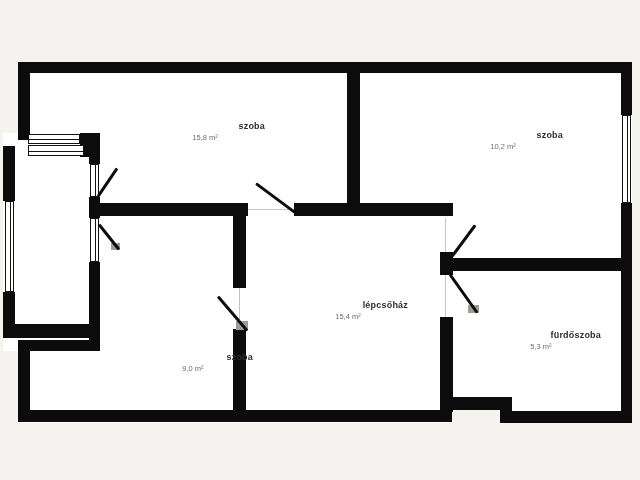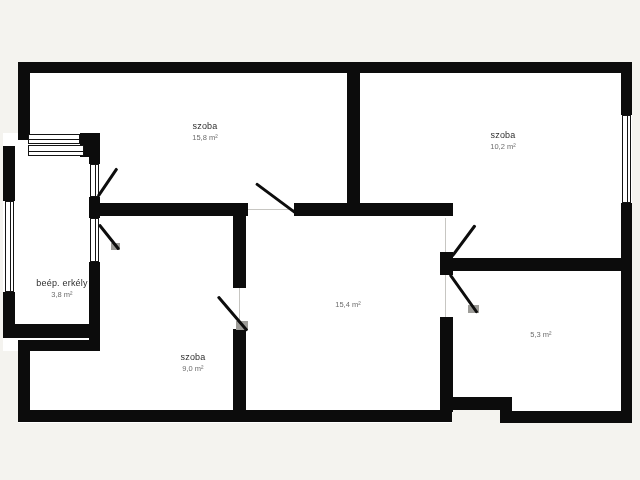--- a/index.html
+++ b/index.html
@@ -12,21 +12,21 @@
   .floor{background:#ffffff;}
   .cutout{background:#f4f3ef;}
   .wall{background:#0c0c0c;}
   .window{background:#ffffff;border:1px solid #141414;box-sizing:border-box;}
   .window-v::before{content:"";position:absolute;top:0;bottom:0;left:50%;width:1px;background:#141414;}
   .window-h::before{content:"";position:absolute;left:0;right:0;top:50%;height:1px;background:#141414;}
   .door{background:#0d0d0d;height:3px;transform-origin:0 50%;border-radius:1px;}
   .threshold{background:#c7c6c2;}
   .jamb{background:#9d9c98;}
   .label{text-align:center;line-height:1.3;pointer-events:none;}
-  .label .nm{display:block;font-size:9px;font-weight:normal;color:#2e2e2e;letter-spacing:.2px;}
+  .label .nm{display:block;font-size:9px;font-weight:bold;color:#2e2e2e;letter-spacing:.2px;text-align:right;}
   .label .ar{display:block;font-size:7.5px;color:#6d6d6d;}
 </style>
 </head>
 <body>
 
 <div id="stage">
     <div class="abs floor" style="left: 18px; top: 62px; width: 614px; height: 361px;"></div>
     <div class="abs floor" style="left: 3px; top: 133px; width: 97px; height: 218px;"></div>
     <div class="abs cutout" style="left: 452px; top: 410px; width: 48px; height: 13px;"></div>
     <div class="abs wall" style="left: 18px; top: 62px; width: 614px; height: 11px;"></div>
@@ -75,26 +75,24 @@
     <div class="abs door" style="left: 218px; top: 294.5px; width: 44.6878px; transform: rotate(0.864597rad);"></div>
     <div class="abs label" style="left: 145px; top: 121px; width: 120px;">
       <span class="nm">szoba</span>
       <span class="ar">15,8 m²</span>
     </div>
     <div class="abs label" style="left: 443px; top: 130px; width: 120px;">
       <span class="nm">szoba</span>
       <span class="ar">10,2 m²</span>
     </div>
     <div class="abs label" style="left: 288px; top: 300px; width: 120px;">
+      <span class="nm">lépcsőház</span>
       <span class="ar">15,4 m²</span>
     </div>
     <div class="abs label" style="left: 133px; top: 352px; width: 120px;">
       <span class="nm">szoba</span>
       <span class="ar">9,0 m²</span>
     </div>
     <div class="abs label" style="left: 481px; top: 330px; width: 120px;">
+      <span class="nm">fürdőszoba</span>
       <span class="ar">5,3 m²</span>
-    </div>
-    <div class="abs label" style="left: 2px; top: 278px; width: 120px;">
-      <span class="nm">beép. erkély</span>
-      <span class="ar">3,8 m²</span>
     </div>
   </div>
 
 </body></html>

